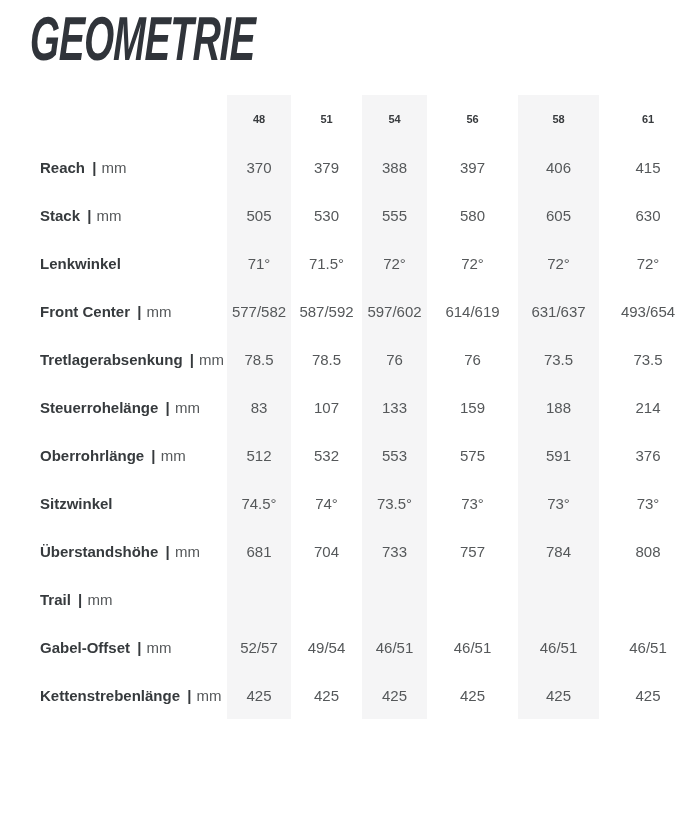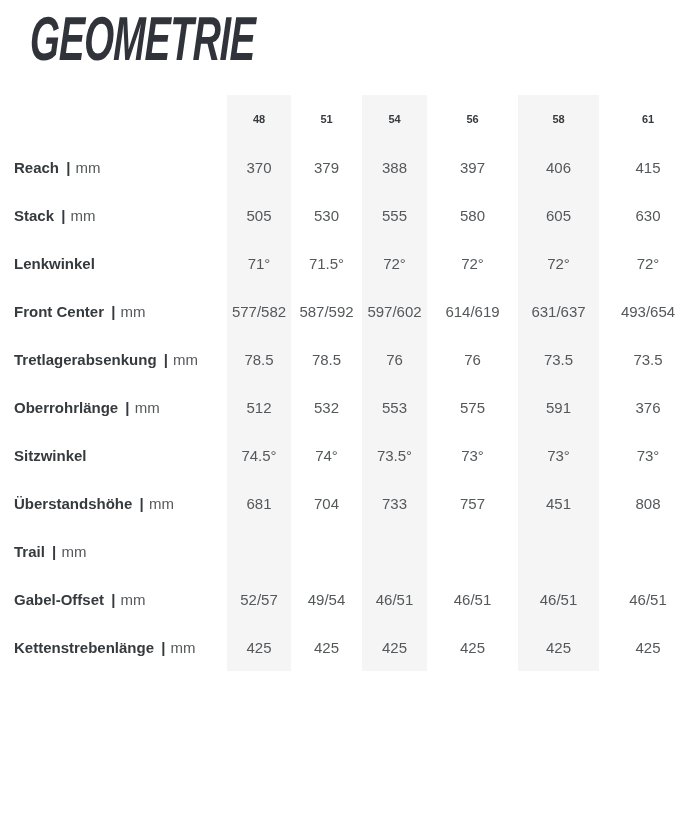--- a/index.html
+++ b/index.html
@@ -45,21 +45,21 @@
   .geo-table td.value-cell, .geo-table th.size-cell {
     text-align: center;
   }
   .geo-table th.size-cell {
     font-weight: bold;
     color: #383b3e;
     font-size: 11px;
   }
   .geo-table th.label-cell {
     text-align: left;
-    padding-left: 14px;
+    padding-left: 40px;
     white-space: nowrap;
   }
   .label-name {
     font-weight: bold;
     color: #363a3d;
   }
   .label-pipe {
     font-weight: bold;
     color: #363a3d;
     padding: 0 1px 0 3px;
@@ -144,20 +144,29 @@
         <tr>
           <th class="label-cell"><span class="label-name">Tretlagerabsenkung</span> <span class="label-pipe">|</span><span class="label-unit"> mm</span></th>
           <td class="value-cell alt">78.5</td>
           <td class="value-cell">78.5</td>
           <td class="value-cell alt">76</td>
           <td class="value-cell">76</td>
           <td class="value-cell alt">73.5</td>
           <td class="value-cell">73.5</td>
         </tr>
         <tr>
+          <th class="label-cell"><span class="label-name">Steuerrohelänge</span> <span class="label-pipe">|</span><span class="label-unit"> mm</span></th>
+          <td class="value-cell alt">83</td>
+          <td class="value-cell">107</td>
+          <td class="value-cell alt">133</td>
+          <td class="value-cell">159</td>
+          <td class="value-cell alt">188</td>
+          <td class="value-cell">214</td>
+        </tr>
+        <tr>
           <th class="label-cell"><span class="label-name">Oberrohrlänge</span> <span class="label-pipe">|</span><span class="label-unit"> mm</span></th>
           <td class="value-cell alt">512</td>
           <td class="value-cell">532</td>
           <td class="value-cell alt">553</td>
           <td class="value-cell">575</td>
           <td class="value-cell alt">591</td>
           <td class="value-cell">376</td>
         </tr>
         <tr>
           <th class="label-cell"><span class="label-name">Sitzwinkel</span></th>
@@ -167,21 +176,21 @@
           <td class="value-cell">73°</td>
           <td class="value-cell alt">73°</td>
           <td class="value-cell">73°</td>
         </tr>
         <tr>
           <th class="label-cell"><span class="label-name">Überstandshöhe</span> <span class="label-pipe">|</span><span class="label-unit"> mm</span></th>
           <td class="value-cell alt">681</td>
           <td class="value-cell">704</td>
           <td class="value-cell alt">733</td>
           <td class="value-cell">757</td>
-          <td class="value-cell alt">451</td>
+          <td class="value-cell alt">784</td>
           <td class="value-cell">808</td>
         </tr>
         <tr>
           <th class="label-cell"><span class="label-name">Trail</span> <span class="label-pipe">|</span><span class="label-unit"> mm</span></th>
           <td class="value-cell alt"></td>
           <td class="value-cell"></td>
           <td class="value-cell alt"></td>
           <td class="value-cell"></td>
           <td class="value-cell alt"></td>
           <td class="value-cell"></td>

